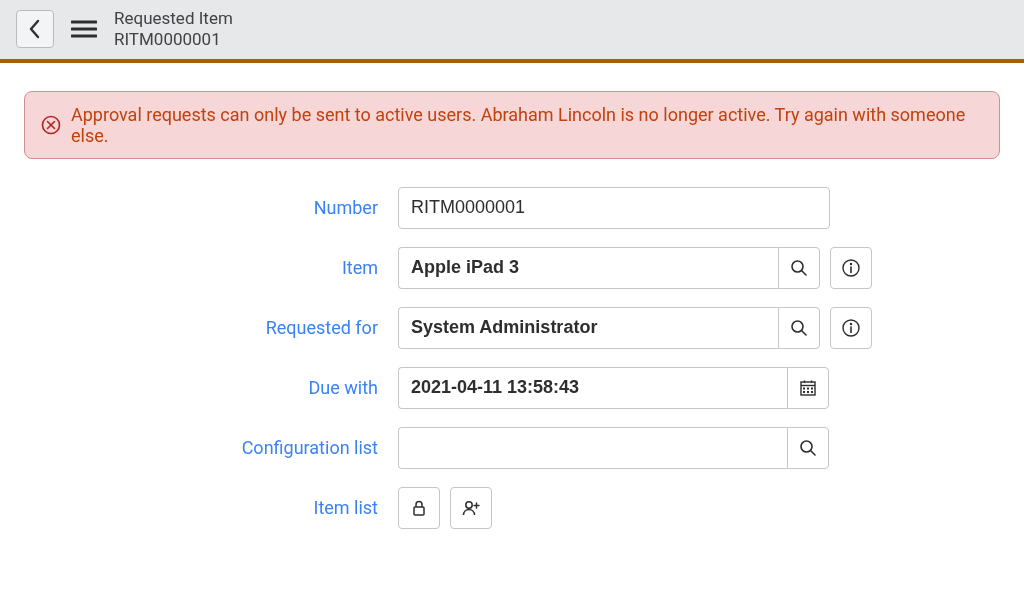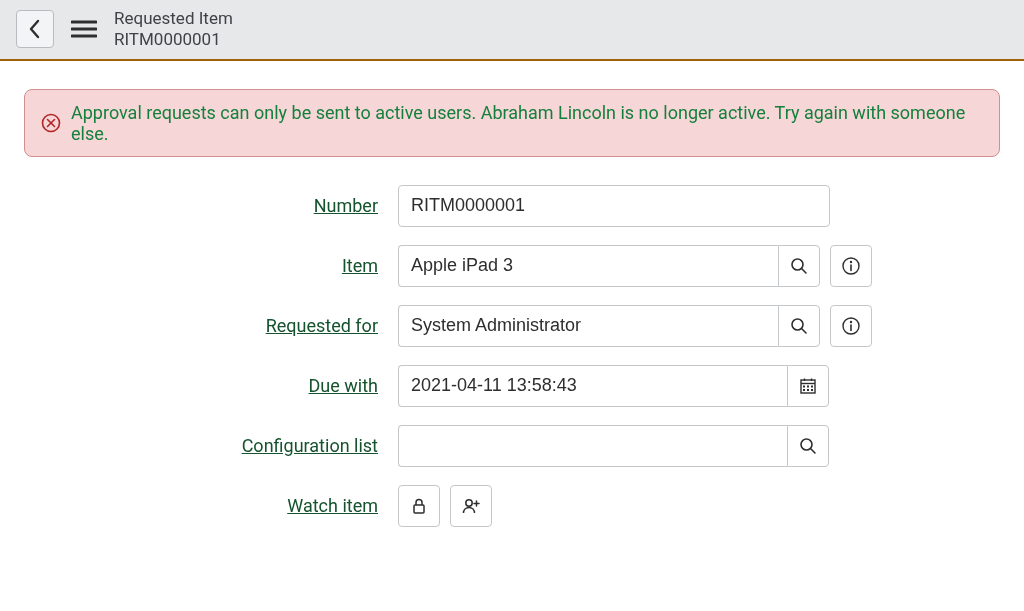--- a/index.html
+++ b/index.html
@@ -8,21 +8,21 @@
       padding: 0;
     }
     body {
       font-family: -apple-system, BlinkMacSystemFont, "Segoe UI", Roboto, Helvetica, Arial, sans-serif;
       font-size: 16px;
       color: #2e2e2e;
       background: #fff;
     }
     .header {
       background: #e6e8ea;
-      border-bottom: 2px solid #a16207;
+      border-bottom: 4px solid #a16207;
       padding: 8px 16px;
       display: flex;
       align-items: center;
       gap: 14px;
     }
     .back-btn {
       width: 38px;
       height: 38px;
       border: 1px solid #b8bcc0;
       border-radius: 4px;
@@ -57,42 +57,41 @@
       padding: 28px 24px;
     }
     .alert {
       border: 1px solid #d28f8f;
       background: #f6d6d7;
       border-radius: 8px;
       padding: 12px 16px;
       display: flex;
       align-items: center;
       gap: 10px;
-      color: #15803d;
+      color: #c2410c;
       margin-bottom: 28px;
     }
     .alert-text {
       font-size: 18px;
     }
     .form {
       max-width: 900px;
     }
     .form-row {
       display: flex;
       align-items: center;
       margin-bottom: 18px;
       gap: 14px;
     }
     .form-label {
       width: 360px;
       text-align: right;
       font-size: 18px;
-      color: #14532d;
+      color: #3b82f6;
       padding-right: 6px;
-      text-decoration: underline;
     }
     .form-input-group {
       display: flex;
       align-items: center;
       gap: 10px;
     }
     .form-input {
       height: 42px;
       border: 1px solid #c4c7ca;
       border-radius: 4px;
@@ -121,20 +120,21 @@
       display: flex;
       align-items: center;
       justify-content: center;
       cursor: pointer;
     }
     .ref-group {
       display: flex;
     }
     .ref-group .form-input {
       border-right: none;
+      font-weight: bold;
     }
     .ref-group .icon-btn {
       border-radius: 0 4px 4px 0;
     }
     svg {
       display: block;
     }
   </style>
 </head>
 <body>
@@ -271,21 +271,21 @@
                 <circle cx="7.5" cy="7.5" r="5.5" stroke="#2e2e2e" stroke-width="1.6" fill="none"></circle>
                 <line x1="11.8" y1="11.8" x2="16" y2="16" stroke="#2e2e2e" stroke-width="1.6" stroke-linecap="round"></line>
               </svg>
             </span>
           </button>
         </div>
       </div>
     </div>
 
     <div class="form-row">
-      <div class="form-label">Watch item</div>
+      <div class="form-label">Item list</div>
       <div class="form-input-group">
         <button class="icon-btn">
           <span>
             <svg width="16" height="18" viewBox="0 0 16 18">
               <rect x="3" y="8" width="10" height="8" stroke="#2e2e2e" stroke-width="1.5" fill="none" rx="1"></rect>
               <path d="M5 8 V5.5 A3 3 0 0 1 11 5.5 V8" stroke="#2e2e2e" stroke-width="1.5" fill="none"></path>
             </svg>
           </span>
         </button>
         <button class="icon-btn">

